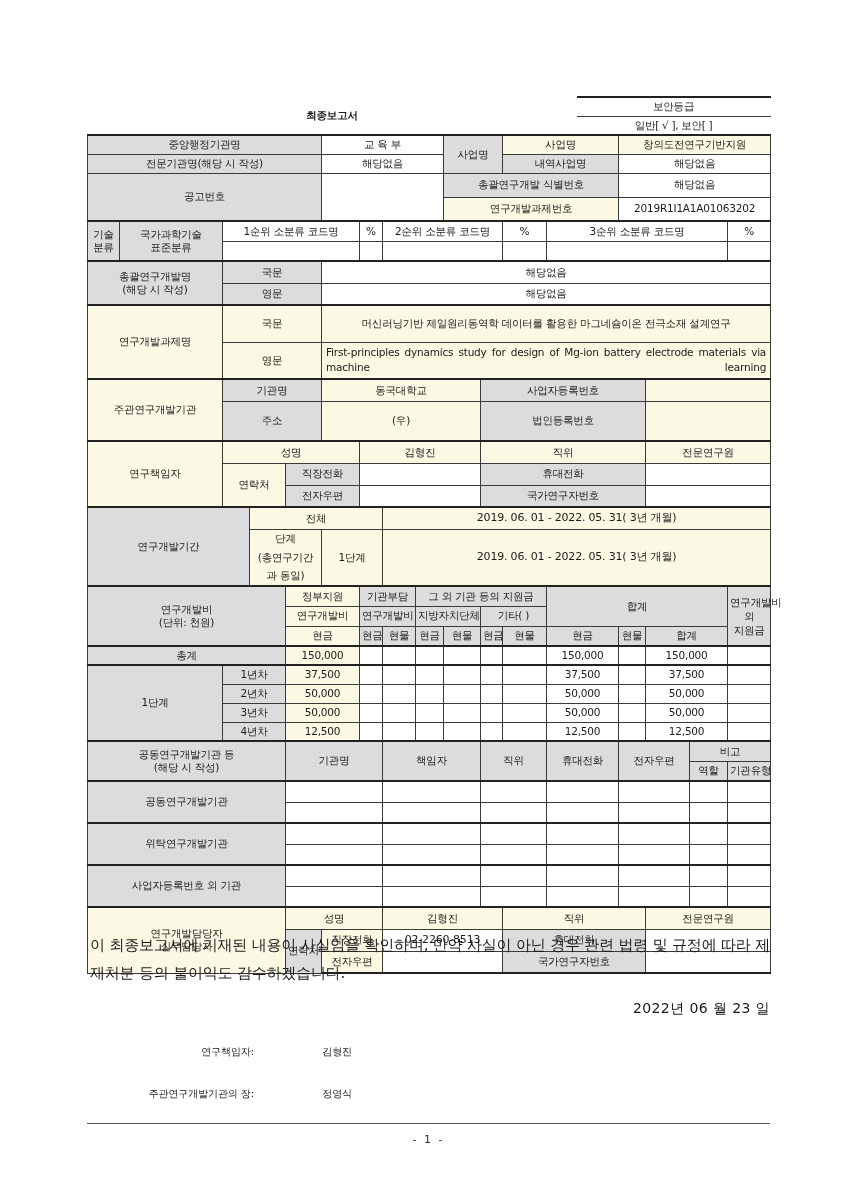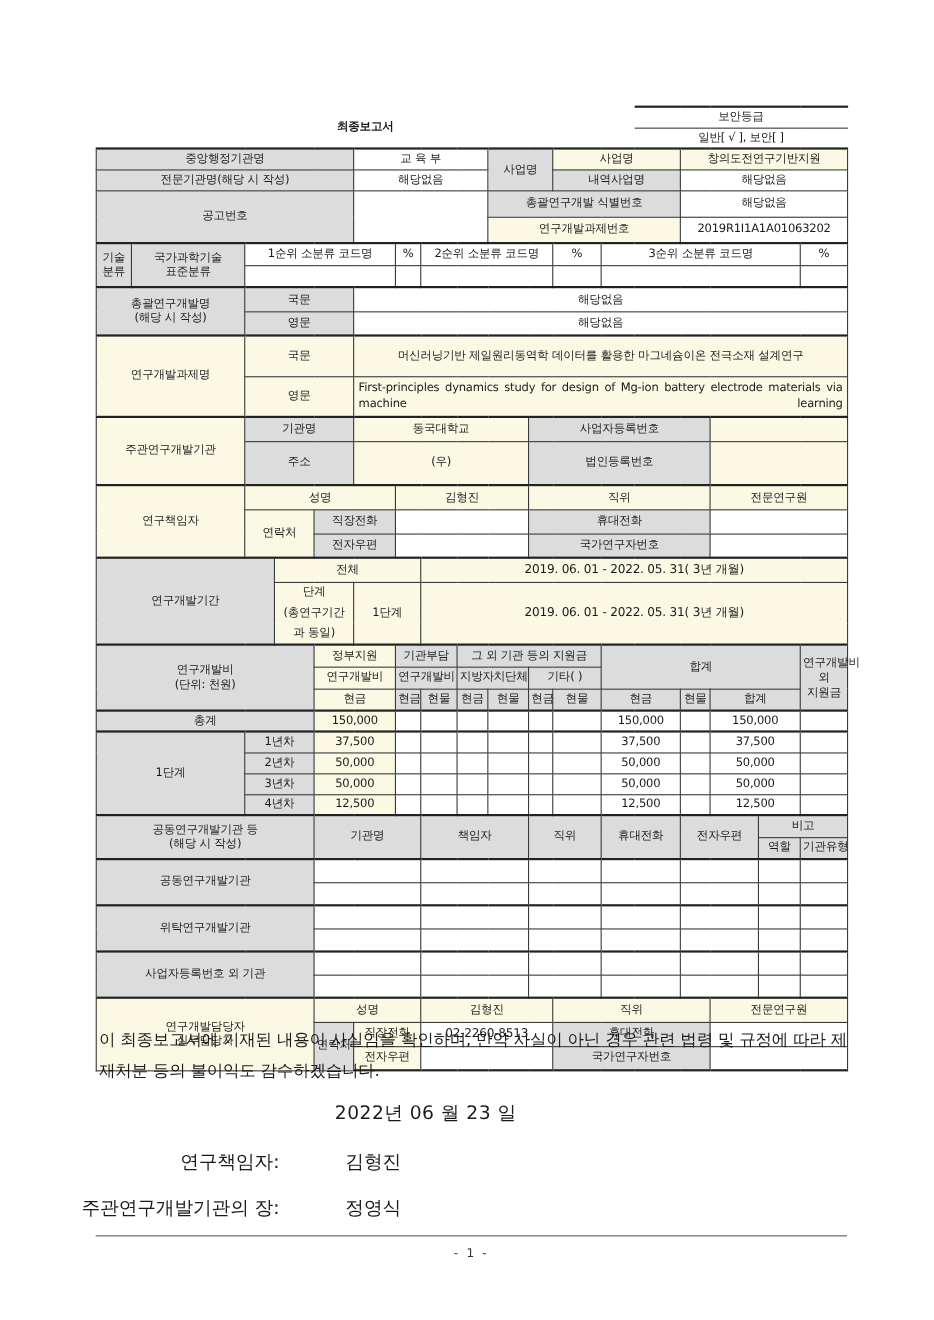--- a/index.html
+++ b/index.html
@@ -78,28 +78,28 @@
     font-size: 15px;
     line-height: 1.85;
     text-align: justify;
     letter-spacing: -0.2px;
   }
   .datum {
     position: absolute;
     left: 0px;
     top: 1000px;
     width: 766px;
-    text-align: center;
-    font-size: 17px;
+    text-align: right;
+    font-size: 14px;
     letter-spacing: 0.4px;
   }
   .sigrow {
     position: absolute;
     width: 766px;
-    font-size: 17px;
+    font-size: 10px;
     letter-spacing: -0.1px;
   }
   .sigrow .lab {
     display: inline-block;
     width: 250px;
     text-align: right;
   }
   .sigrow .val {
     display: inline-block;
     width: 160px;

